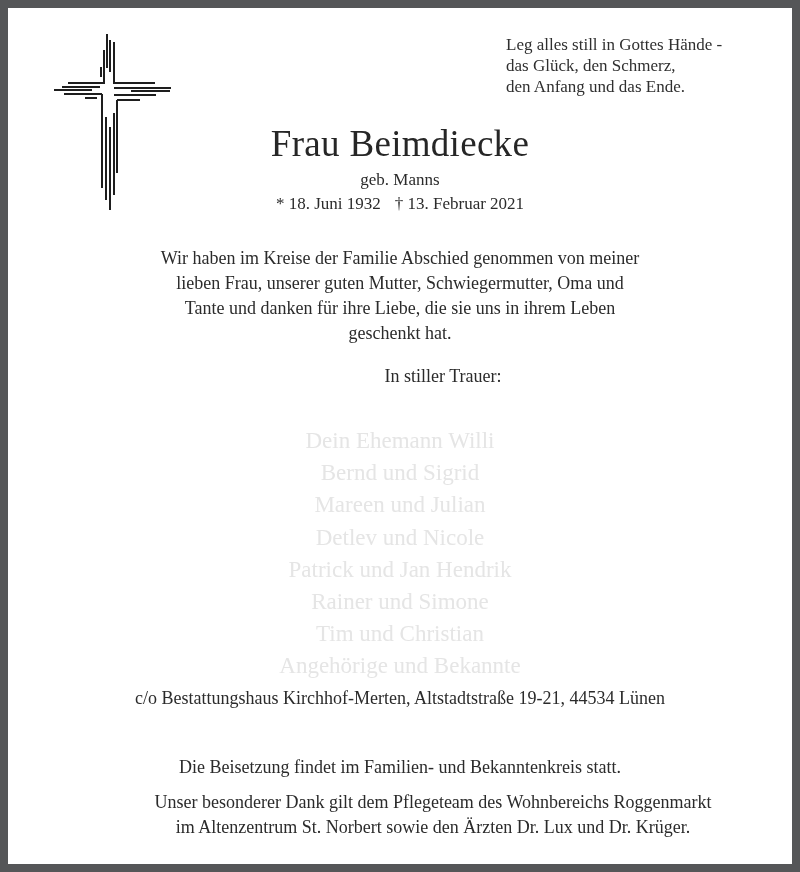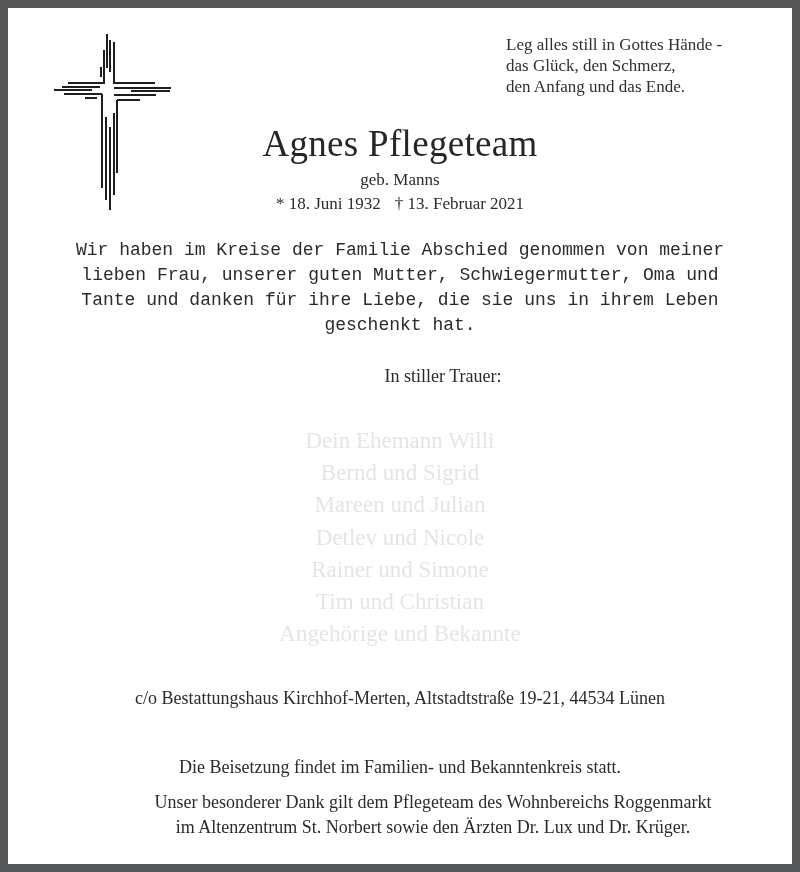--- a/index.html
+++ b/index.html
@@ -40,22 +40,22 @@
     font-size: 37px;
     line-height: 44px;
     color: #262626;
     letter-spacing: 0.3px;
   }
   .nee { top: 169px; font-family: "Liberation Serif", serif; font-size: 17px; line-height: 22px; }
   .dates { top: 193px; font-family: "Liberation Serif", serif; font-size: 17px; line-height: 22px; }
   .dates span { display: inline-block; }
   .dates .gap { width: 14px; }
   .intro {
-    top: 238px;
-    font-family: Liberation Mono, monospace;
+    top: 246px;
+    font-family: Liberation Serif, serif;
     font-size: 18px;
     line-height: 25px;
   }
   .intro div { white-space: nowrap; }
   .mourning-label { top: 364px; font-family: "Liberation Serif", serif; font-size: 18px; line-height: 24px; padding-left: 43px; }
   .mourners {
     top: 389px;
     font-family: "Liberation Serif", serif;
     font-size: 23px;
     line-height: 32.2px;
@@ -100,40 +100,41 @@
     <line x1="117" y1="100" x2="117" y2="173"></line>
   </g>
 </svg>
 
 <div class="verse">
   <div>Leg alles still in Gottes Hände -</div>
   <div>das Glück, den Schmerz,</div>
   <div>den Anfang und das Ende.</div>
 </div>
 
-<div class="center name">Agnes Pflegeteam</div>
+<div class="center name">Frau Beimdiecke</div>
 <div class="center nee">geb. Manns</div>
 <div class="center dates">
   <span>* 18. Juni 1932</span><span class="gap"></span><span>† 13. Februar 2021</span>
 </div>
 
 <div class="center intro">
   <div>Wir haben im Kreise der Familie Abschied genommen von meiner</div>
   <div>lieben Frau, unserer guten Mutter, Schwiegermutter, Oma und</div>
   <div>Tante und danken für ihre Liebe, die sie uns in ihrem Leben</div>
   <div>geschenkt hat.</div>
 </div>
 
 <div class="center mourning-label">In stiller Trauer:</div>
 
 <div class="center mourners">
   <div>Dein Ehemann Willi</div>
   <div>Bernd und Sigrid</div>
   <div>Mareen und Julian</div>
   <div>Detlev und Nicole</div>
+  <div>Patrick und Jan Hendrik</div>
   <div>Rainer und Simone</div>
   <div>Tim und Christian</div>
   <div>Angehörige und Bekannte</div>
 </div>
 
 <div class="center house">
   <div>c/o Bestattungshaus Kirchhof-Merten, Altstadtstraße 19-21, 44534 Lünen</div>
 </div>
 
 <div class="center burial">Die Beisetzung findet im Familien- und Bekanntenkreis statt.</div>

